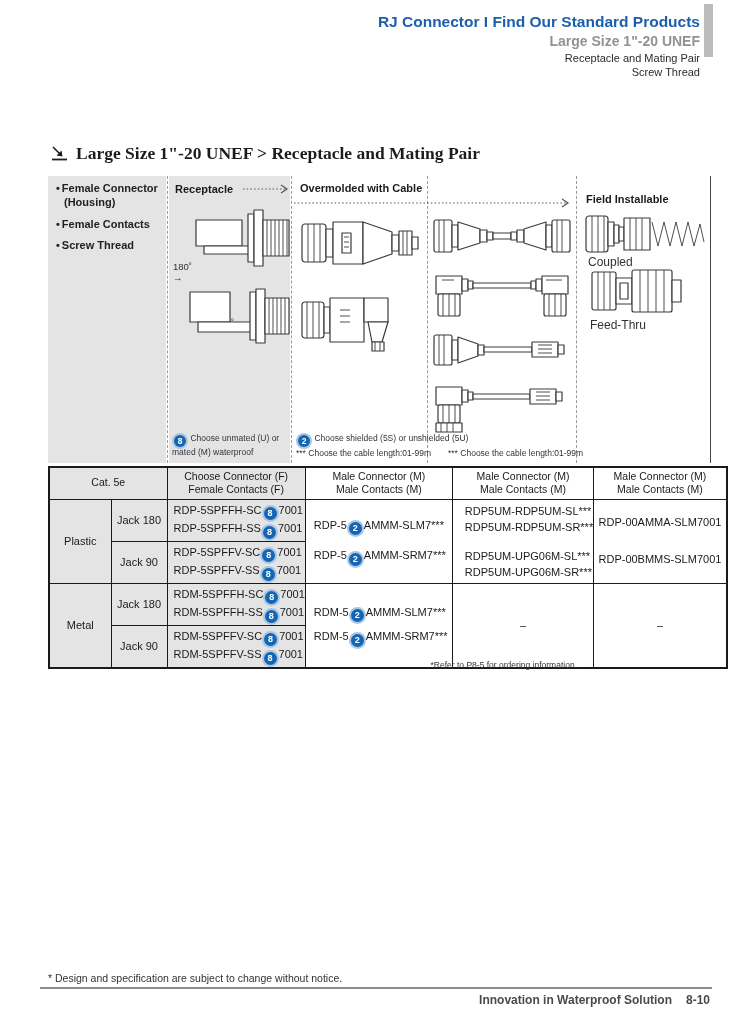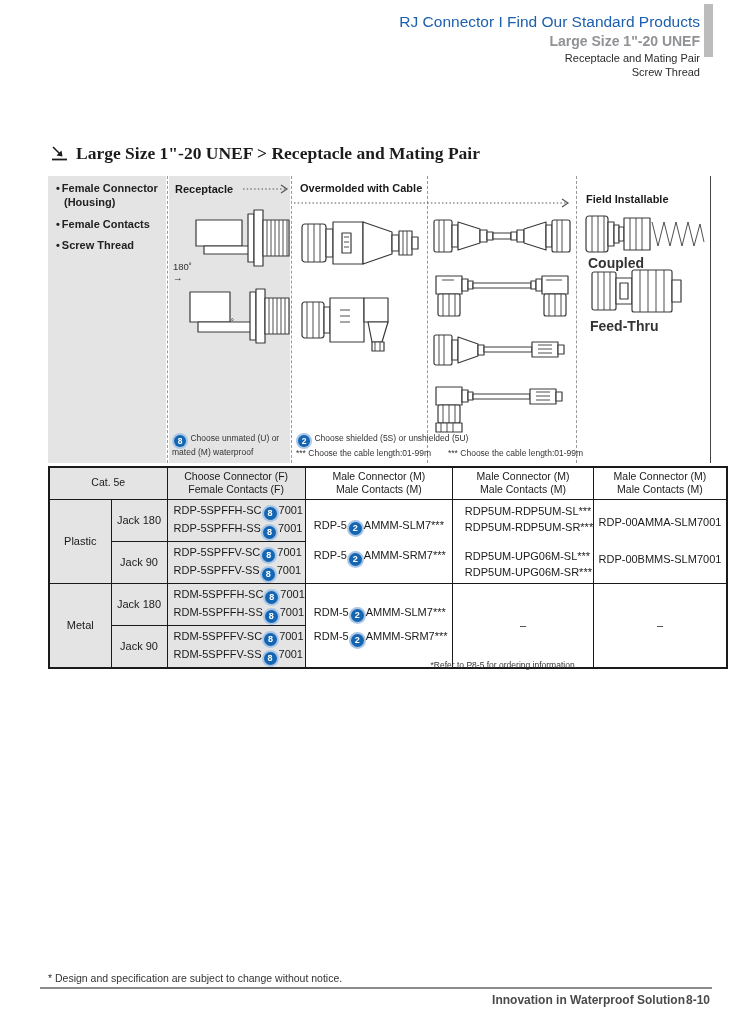--- a/index.html
+++ b/index.html
@@ -1,39 +1,39 @@
 <!DOCTYPE html>
 <html><head>
 <meta charset="utf-8">
 <style>
   html,body{margin:0;padding:0;background:#fff;}
   .page{position:relative;width:748px;height:1024px;background:#fff;overflow:hidden;
         font-family:"Liberation Sans", sans-serif;color:#222;}
   
-  .hdr-title{position:absolute;top:13px;right:48px;font-size:15.5px;color:#1c5fad;}
+  .hdr-title{position:absolute;top:13px;right:48px;font-size:15.5px;color:#1c5fad;font-weight:bold;}
   .hdr-sub{position:absolute;top:33px;right:48px;font-size:14px;font-weight:bold;color:#909295;}
   .hdr-l3{position:absolute;top:52px;right:48px;font-size:11px;color:#2b2b2b;}
   .hdr-l4{position:absolute;top:66px;right:48px;font-size:11px;color:#2b2b2b;}
   .hdr-bar{position:absolute;top:4px;left:704px;width:9px;height:53px;background:#bcbcbc;}
   
   .sec-title{position:absolute;top:143px;left:50px;display:flex;align-items:center;gap:8px;
              font-family:"Liberation Serif", serif;font-weight:bold;font-size:17.5px;color:#1c1c1c;}
   
   .fig{position:absolute;top:176px;left:0;width:748px;height:287px;font-size:11px;padding-left:16px;}
   .col-sidebar{position:absolute;left:48px;top:0;width:118px;height:287px;background:#e4e4e4;}
   .col-recep{position:absolute;left:169px;top:0;width:121px;height:287px;background:#e4e4e4;}
   .col-over{position:absolute;left:292px;top:0;width:283px;height:287px;background:#fff;}
   .col-field{position:absolute;left:578px;top:0;width:132px;height:287px;background:#fff;}
   .vdash{position:absolute;top:0;height:287px;width:0;border-left:1px dashed #999;}
   .vsolid{position:absolute;top:0;height:287px;width:0;border-left:1.5px solid #444;}
   .sb-item{padding:6px 6px 2px 16px;text-indent:-8px;font-weight:bold;font-size:11px;color:#222;line-height:1.25;}
   .bullet{margin-right:2px;}
   .fig-h{font-weight:bold;font-size:11px;color:#1a1a1a;}
   .deg{font-size:9.5px;color:#333;margin-top:41px;}
-  .small-lab{font-size:14px;color:#333;font-weight:bold;}
+  .small-lab{font-size:12px;color:#333;}
   .note{font-size:8.5px;color:#333;line-height:1.35;}
   .circ{display:inline-flex;align-items:center;justify-content:center;width:13px;height:13px;
         border-radius:50%;background:#1566b2;color:#fff;font-size:9px;font-weight:bold;
         box-shadow:0 0 0 2px #aac6e6;margin:0 2px;vertical-align:-2.5px;flex:none;}
   .circ.sm{width:12px;height:12px;font-size:8.5px;}
   .draw{stroke:#3a3a3a;stroke-width:1.2;fill:#fff;stroke-linejoin:round;}
   .ln{stroke:#3a3a3a;stroke-width:0.9;fill:none;}
   .dot-arrow{stroke:#555;stroke-width:1.2;fill:none;}
   .abs{position:absolute;}
   
@@ -47,21 +47,21 @@
   .codes{padding:2px 0 2px 6px !important;}
   .code-line{white-space:nowrap;line-height:17px;font-size:11px;}
   .pad-l8{padding-left:8px !important;}
   .pad-l12{padding-left:12px !important;}
   .spacer12{height:13px;}
   .tbl-foot{position:absolute;top:660px;left:292px;width:285px;text-align:right;font-size:8.5px;color:#333;}
   
   .ft-note{position:absolute;top:972px;left:48px;font-size:10.5px;color:#333;}
   .ft-line{position:absolute;top:987px;left:40px;width:672px;height:2px;background:#8c8c8c;}
   .ft-tag{position:absolute;top:993px;right:38px;font-size:12px;font-weight:bold;color:#4a4a4a;}
-  .ft-tag .pg{margin-left:1px;}
+  .ft-tag .pg{margin-left:14px;}
 </style>
 </head>
 <body>
 
 <div class="page">
 
   <div class="hdr-title">RJ Connector I Find Our Standard Products</div>
   <div class="hdr-sub">Large Size 1"-20 UNEF</div>
   <div class="hdr-l3">Receptacle and Mating Pair</div>
   <div class="hdr-l4">Screw Thread</div>

